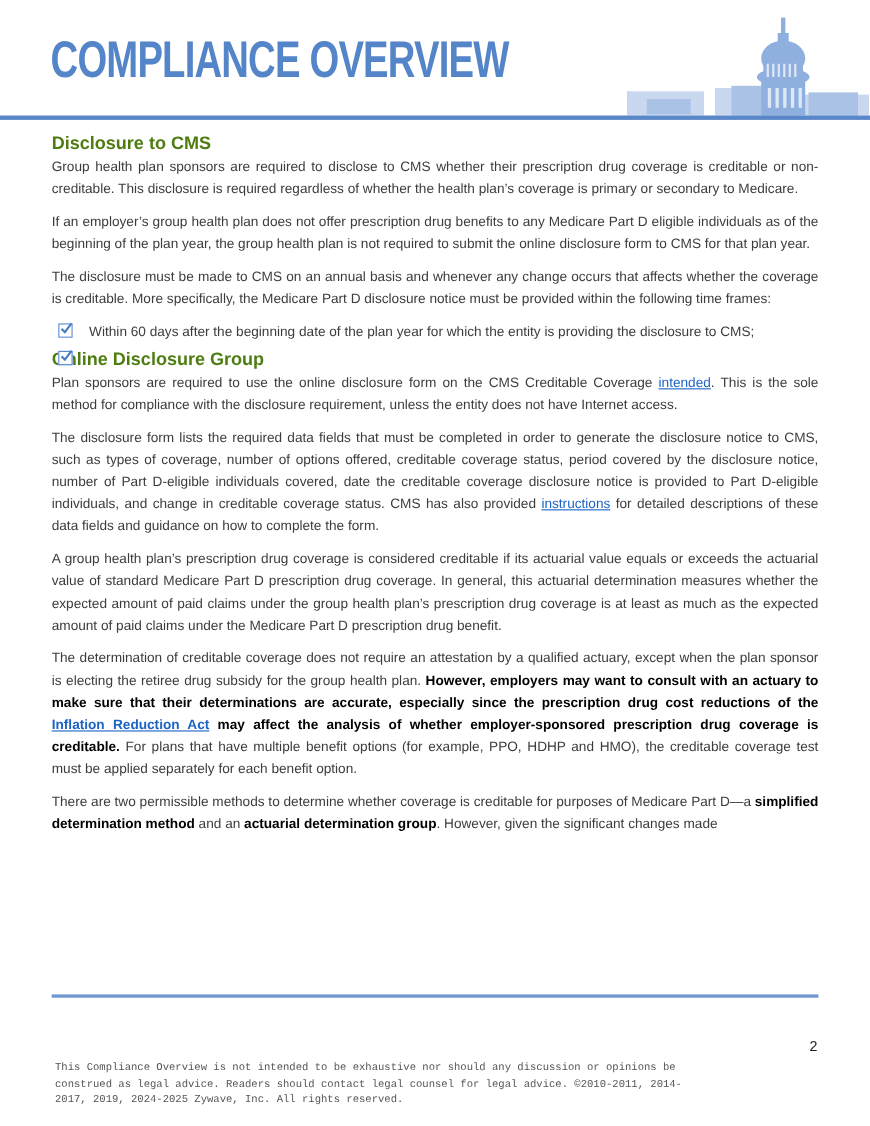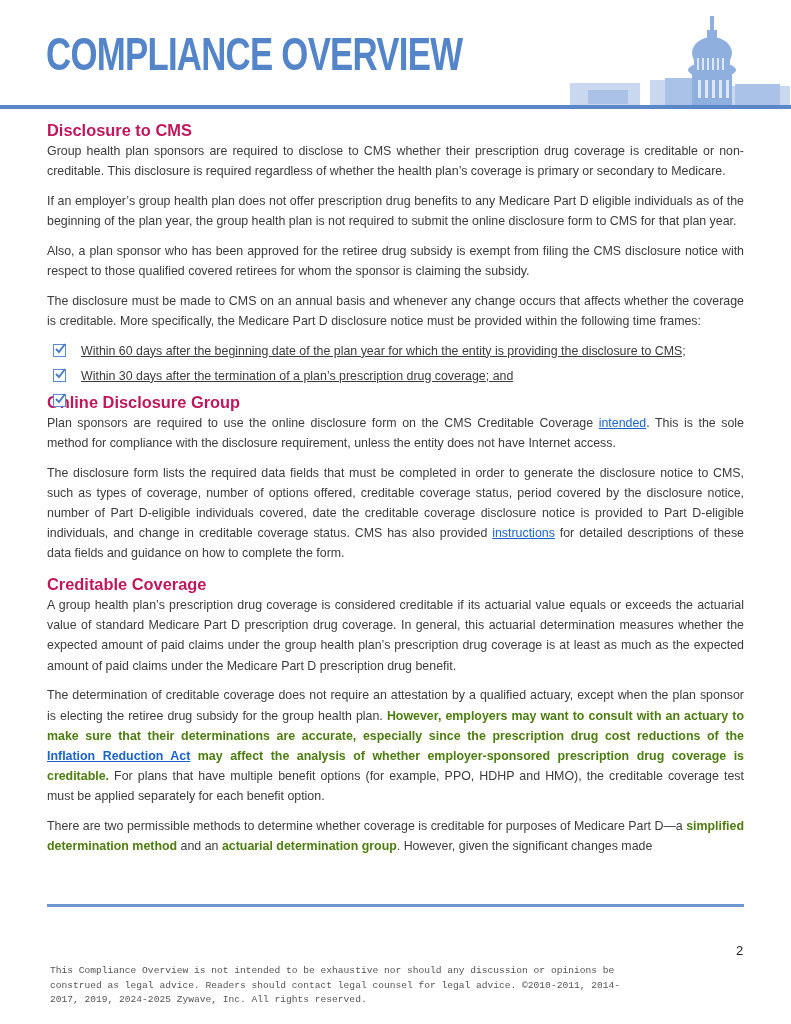--- a/index.html
+++ b/index.html
@@ -3,24 +3,24 @@
 <meta charset="utf-8">
 <style>
   html, body { margin: 0; padding: 0; background: #ffffff; }
   body { width: 791px; height: 1024px; position: relative; overflow: hidden; font-family: "Liberation Sans", sans-serif; color: #3a3a3a; }
   .header { position: absolute; left: 0; top: 0; width: 713px; height: 112px; }
   .header-title { position: absolute; left: 46px; top: 28px; font-family: "Liberation Sans", sans-serif; font-weight: bold; font-size: 47px; letter-spacing: -1px; color: #5585c9; transform: scaleX(0.74); transform-origin: left center; line-height: 52px; white-space: nowrap; }
   .header-rule { position: absolute; left: 0; top: 105px; width: 791px; height: 4px; background: #5a87c8; }
   .capitol { position: absolute; left: 560px; top: 8px; width: 231px; height: 98px; }
   .content { position: absolute; left: 47px; top: 115px; width: 697px; font-family: "Liberation Sans", sans-serif; font-size: 12.4px; line-height: 20.2px; color: #3c3c3c; }
   .content p { margin: 0 0 9.5px 0; text-align: justify; }
-  .content h2 { margin: 4px 0 0 0; font-size: 16.4px; font-weight: bold; color: #be185d; line-height: 22px; }
+  .content h2 { margin: 4px 0 0 0; font-size: 16.4px; font-weight: bold; color: #4d7c0f; line-height: 22px; }
   .content a { color: #1b63c6; text-decoration: underline; }
-  .content b { font-weight: bold; color: #4d7c0f; }
-  ul.checks { list-style: none; margin: 0 0 2px 0; padding: 0; text-decoration: underline; }
+  .content b { font-weight: bold; color: #000000; }
+  ul.checks { list-style: none; margin: 0 0 2px 0; padding: 0; }
   ul.checks li { position: relative; padding-left: 34px; line-height: 20px; margin-bottom: 5px; }
   .chk { position: absolute; left: 6px; top: 3px; width: 11px; height: 11px; border: 1.5px solid #5a8ad0; background: #fff; }
   .chk svg { position: absolute; left: -1px; top: -3px; }
   .bottom-rule { position: absolute; left: 47px; top: 904px; width: 697px; height: 3px; background: #6f97d2; }
   .footer { position: absolute; left: 50px; top: 936px; width: 590px; font-family: Liberation Mono, monospace; font-size: 9.6px; line-height: 14.6px; color: #555; margin-top: 28px; }
   .page-num { position: absolute; left: 736px; top: 943px; font-family: "Liberation Sans", sans-serif; font-size: 13px; color: #222; }
 </style>
 </head>
 <body>
 
@@ -60,53 +60,50 @@
     </g>
   </svg>
   <div class="header-rule"></div>
 </div>
 
 <div class="content">
 
   <h2>Disclosure to CMS</h2>
   <p>Group health plan sponsors are required to disclose to CMS whether their prescription drug coverage is creditable or non-creditable. This disclosure is required regardless of whether the health plan’s coverage is primary or secondary to Medicare.</p>
   <p>If an employer’s group health plan does not offer prescription drug benefits to any Medicare Part D eligible individuals as of the beginning of the plan year, the group health plan is not required to submit the online disclosure form to CMS for that plan year.</p>
-  <p>Also, a plan sponsor who has been approved for the retiree drug subsidy is exempt from filing the CMS disclosure notice with respect to those qualified covered retirees for whom the sponsor is claiming the subsidy.</p>
   <p>The disclosure must be made to CMS on an annual basis and whenever any change occurs that affects whether the coverage is creditable. More specifically, the Medicare Part D disclosure notice must be provided within the following time frames:</p>
   <ul class="checks">
     <li>
       <span class="chk">
           <svg width="14" height="14" viewBox="0 0 14 14">
             <path d="M3 7 L6 10 L12 2" stroke="#4a7cc4" stroke-width="2" fill="none"></path>
           </svg>
         </span>
       <span>Within 60 days after the beginning date of the plan year for which the entity is providing the disclosure to CMS;</span>
     </li>
     <li>
       <span class="chk">
           <svg width="14" height="14" viewBox="0 0 14 14">
             <path d="M3 7 L6 10 L12 2" stroke="#4a7cc4" stroke-width="2" fill="none"></path>
           </svg>
         </span>
-      <span>Within 30 days after the termination of a plan’s prescription drug coverage; and</span>
     </li>
     <li>
       <span class="chk">
           <svg width="14" height="14" viewBox="0 0 14 14">
             <path d="M3 7 L6 10 L12 2" stroke="#4a7cc4" stroke-width="2" fill="none"></path>
           </svg>
         </span>
     </li>
   </ul>
 
   <h2>Online Disclosure Group</h2>
   <p><span>Plan sponsors are required to use the online disclosure form on the CMS Creditable Coverage </span><a href="#">intended</a><span>. This is the sole method for compliance with the disclosure requirement, unless the entity does not have Internet access.</span></p>
   <p><span>The disclosure form lists the required data fields that must be completed in order to generate the disclosure notice to CMS, such as types of coverage, number of options offered, creditable coverage status, period covered by the disclosure notice, number of Part D-eligible individuals covered, date the creditable coverage disclosure notice is provided to Part D-eligible individuals, and change in creditable coverage status. CMS has also provided </span><a href="#">instructions</a><span> for detailed descriptions of these data fields and guidance on how to complete the form.</span></p>
 
-  <h2>Creditable Coverage</h2>
   <p>A group health plan’s prescription drug coverage is considered creditable if its actuarial value equals or exceeds the actuarial value of standard Medicare Part D prescription drug coverage. In general, this actuarial determination measures whether the expected amount of paid claims under the group health plan’s prescription drug coverage is at least as much as the expected amount of paid claims under the Medicare Part D prescription drug benefit.</p>
   <p><span>The determination of creditable coverage does not require an attestation by a qualified actuary, except when the plan sponsor is electing the retiree drug subsidy for the group health plan. </span><b>However, employers may want to consult with an actuary to make sure that their determinations are accurate, especially since the prescription drug cost reductions of the </b><a href="#"><b style="color:#1b63c6">Inflation Reduction Act</b></a><b> may affect the analysis of whether employer-sponsored prescription drug coverage is creditable.</b><span> For plans that have multiple benefit options (for example, PPO, HDHP and HMO), the creditable coverage test must be applied separately for each benefit option.</span></p>
   <p><span>There are two permissible methods to determine whether coverage is creditable for purposes of Medicare Part D—a </span><b>simplified determination method</b><span> and an </span><b>actuarial determination group</b><span>. However, given the significant changes made</span></p>
 </div>
 
 <div class="bottom-rule"></div>
 <div class="footer">This Compliance Overview is not intended to be exhaustive nor should any discussion or opinions be construed as legal advice. Readers should contact legal counsel for legal advice. ©2010-2011, 2014-2017, 2019, 2024-2025 Zywave, Inc. All rights reserved.</div>
 <div class="page-num">2</div>
 
 </body></html>

